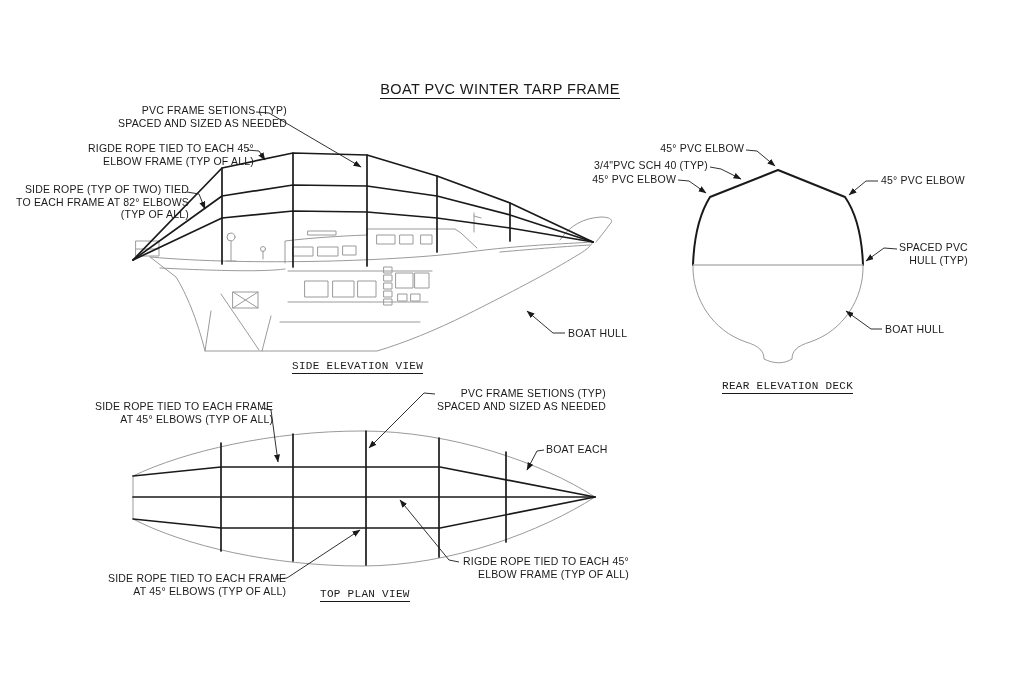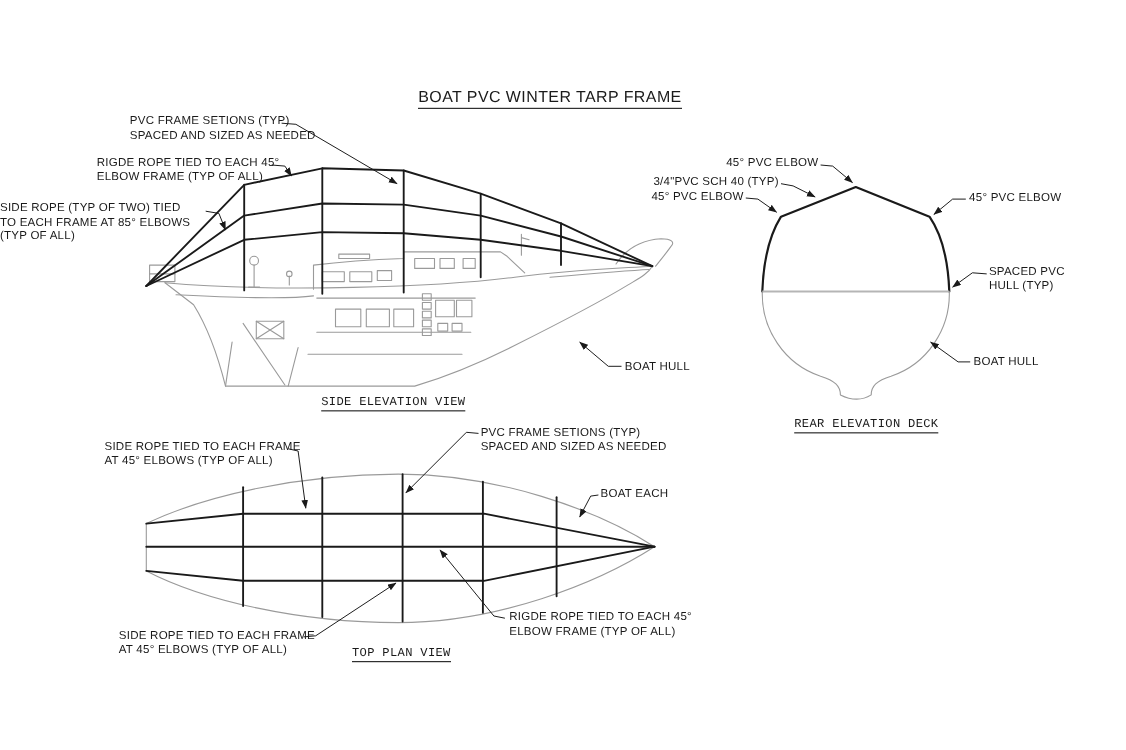--- a/index.html
+++ b/index.html
@@ -1,19 +1,19 @@
 <!DOCTYPE html>
 <html><head>
 <meta charset="utf-8">
 <style>
   html,body{margin:0;padding:0;background:#fff;}
   #sheet{position:relative;width:1024px;height:682px;background:#ffffff;overflow:hidden;
          font-family:"Liberation Sans",sans-serif;color:#1a1a1a;}
   #art{position:absolute;left:0;top:0;}
-  .lbl{position:absolute;font-size:10.5px;line-height:12.5px;letter-spacing:.2px;white-space:nowrap;}
+  .lbl{position:absolute;font-size:10.5px;line-height:12.5px;letter-spacing:.2px;white-space:nowrap;text-align:right;}
   .r{text-align:right;}
   .title{position:absolute;left:377px;top:81px;width:246px;text-align:center;
          font-size:14.5px;letter-spacing:.4px;text-decoration:underline;}
   .title span,.cap span{border-bottom:1.4px solid #1a1a1a;padding-bottom:1px;display:inline-block;}
   .cap{position:absolute;font-size:11px;letter-spacing:.3px;white-space:nowrap;font-family:Liberation Mono, monospace;}
   svg *{vector-effect:non-scaling-stroke;}
   .frame{stroke:#1a1a1a;stroke-width:1.7;fill:none;stroke-linejoin:round;stroke-linecap:round;}
   .frame2{stroke:#1a1a1a;stroke-width:2;fill:none;stroke-linejoin:round;stroke-linecap:round;}
   .boat{stroke:#9a9a9a;stroke-width:1;fill:none;stroke-linejoin:round;stroke-linecap:round;}
   .deckline{stroke:#b5b5b5;stroke-width:1.6;fill:none;}
@@ -127,23 +127,23 @@
   </div>
 
   <div class="lbl" style="left:118px;top:104px">
     <div>PVC FRAME SETIONS (TYP)</div>
     <div>SPACED AND SIZED AS NEEDED</div>
   </div>
   <div class="lbl" style="left:88px;top:142px">
     <div>RIGDE ROPE TIED TO EACH 45°</div>
     <div>ELBOW FRAME (TYP OF ALL)</div>
   </div>
-  <div class="lbl" style="left:0;top:183px">
+  <div class="lbl" style="left:16px;top:183px">
     <div>SIDE ROPE (TYP OF TWO) TIED</div>
-    <div>TO EACH FRAME AT 85° ELBOWS</div>
+    <div>TO EACH FRAME AT 82° ELBOWS</div>
     <div>(TYP OF ALL)</div>
   </div>
   <div class="lbl" style="left:568px;top:327px">
     <div>BOAT HULL</div>
   </div>
   <div class="cap" style="left:292px;top:360px">
     <span>SIDE ELEVATION VIEW</span>
   </div>
 
   <div class="lbl r" style="right:280px;top:142px">

